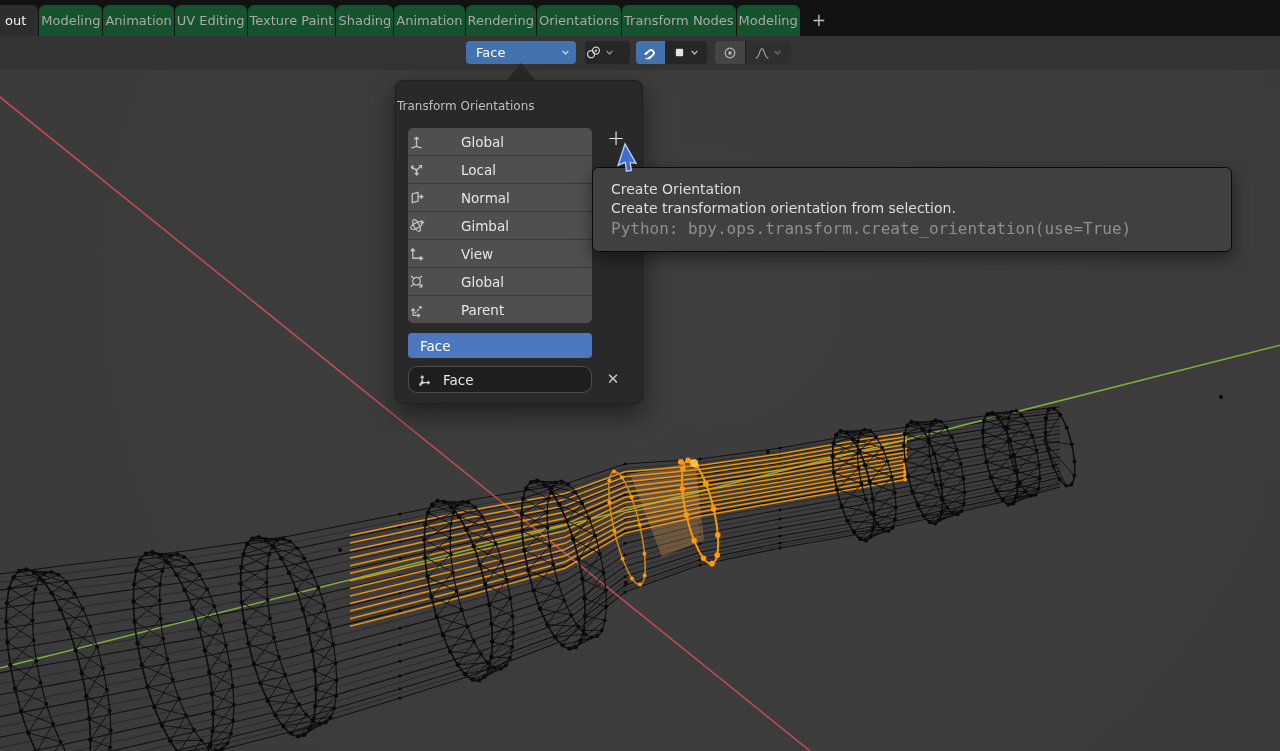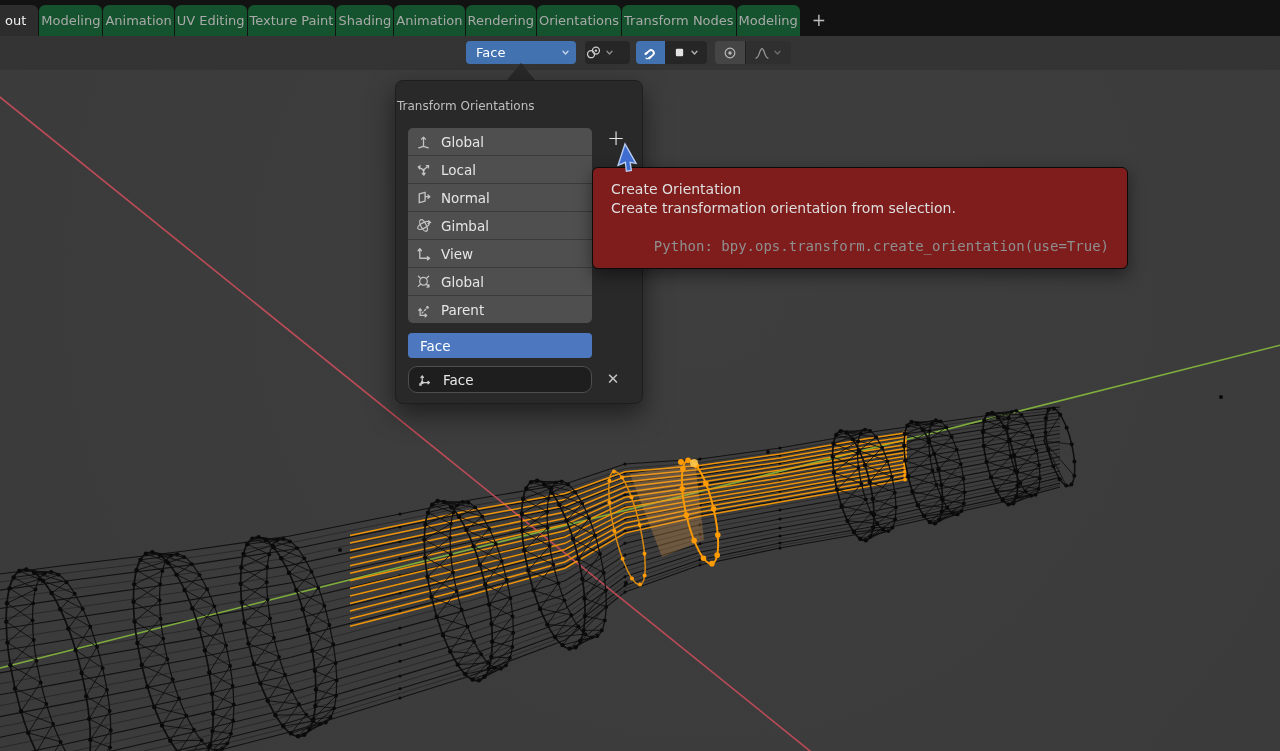--- a/index.html
+++ b/index.html
@@ -39,43 +39,43 @@
   .wicon{color:#cdcdcd;}
   
   #popover-arrow{position:absolute;left:507px;top:63px;width:0;height:0;z-index:6;
     border-left:14px solid transparent;border-right:14px solid transparent;border-bottom:17px solid #292929;}
   
   #popover{position:absolute;left:395px;top:80px;width:248px;height:324px;background:#292929;
            border:1px solid #1e1e1e;border-radius:8px;box-shadow:0 10px 26px rgba(0,0,0,.5);
            z-index:7;box-sizing:border-box;}
   #popover-title{position:absolute;left:1px;top:18px;color:#bfbfbf;font-size:12px;}
   #orient-list{position:absolute;left:12px;top:47px;width:184px;border-radius:5px;overflow:hidden;}
-  .orient-item{height:27px;background:#4f4f4f;display:flex;align-items:center;padding-left:7px;}
+  .orient-item{height:27px;background:#4f4f4f;display:flex;align-items:center;padding-left:0;gap:27px;}
   .orient-item + .orient-item{border-top:1px solid #3a3a3a;}
   .oi{width:17px;height:17px;color:#c2c2c2;flex:0 0 auto;}
   .oi-label{color:#e5e5e5;font-size:13.5px;margin-left:9px;}
   #orient-plus{position:absolute;left:205px;top:42px;width:30px;height:30px;color:#e6e6e6;
                font-size:21px;font-weight:300;display:flex;align-items:center;justify-content:center;}
   #orient-selected{position:absolute;left:12px;top:252px;width:184px;height:25px;background:#4d78c0;
                    border-radius:4px;display:flex;align-items:center;}
   #orient-selected span{color:#fff;font-size:13.5px;margin-left:12px;}
   #orient-name-field{position:absolute;left:12px;top:285px;width:184px;height:27px;background:#1e1e1e;
                      border:1px solid #4e4e4e;border-radius:9px;box-sizing:border-box;
                      display:flex;align-items:center;}
   #orient-name-field .fi{width:16px;height:16px;color:#d2d2d2;margin-left:8px;flex:0 0 auto;}
   #orient-name-field span{color:#e8e8e8;font-size:13.5px;margin-left:10px;}
   #orient-delete{position:absolute;left:205px;top:286px;width:24px;height:24px;color:#c6c6c6;
                  font-size:15px;display:flex;align-items:center;justify-content:center;}
   
-  #tooltip{position:absolute;left:592px;top:167px;width:536px;box-sizing:border-box;background:#7f1d1d;
+  #tooltip{position:absolute;left:592px;top:167px;width:640px;box-sizing:border-box;background:#404040;
            border:1px solid #0a0a0a;border-radius:6px;padding:12px 18px 13px 18px;z-index:8;
            box-shadow:0 6px 16px rgba(0,0,0,.45);}
   #tooltip .tt-line{color:#dedede;font-size:14px;line-height:19px;}
-  #tooltip .tt-python{color:#8f8f8f;font-size:14px;line-height:18px;margin-top:19px;
-                      font-family:"DejaVu Sans Mono","Liberation Mono",monospace;text-align:right;}
+  #tooltip .tt-python{color:#8f8f8f;font-size:16px;line-height:18px;margin-top:2px;
+                      font-family:"DejaVu Sans Mono","Liberation Mono",monospace;}
   
   #cursor{position:absolute;left:612px;top:136px;z-index:9;}
   .hidden-defs{position:absolute;width:0;height:0;overflow:hidden;}
 </style>
 </head>
 <body>
 
 <svg class="hidden-defs" aria-hidden="true">
   <defs>
     <g id="sym-chev">

